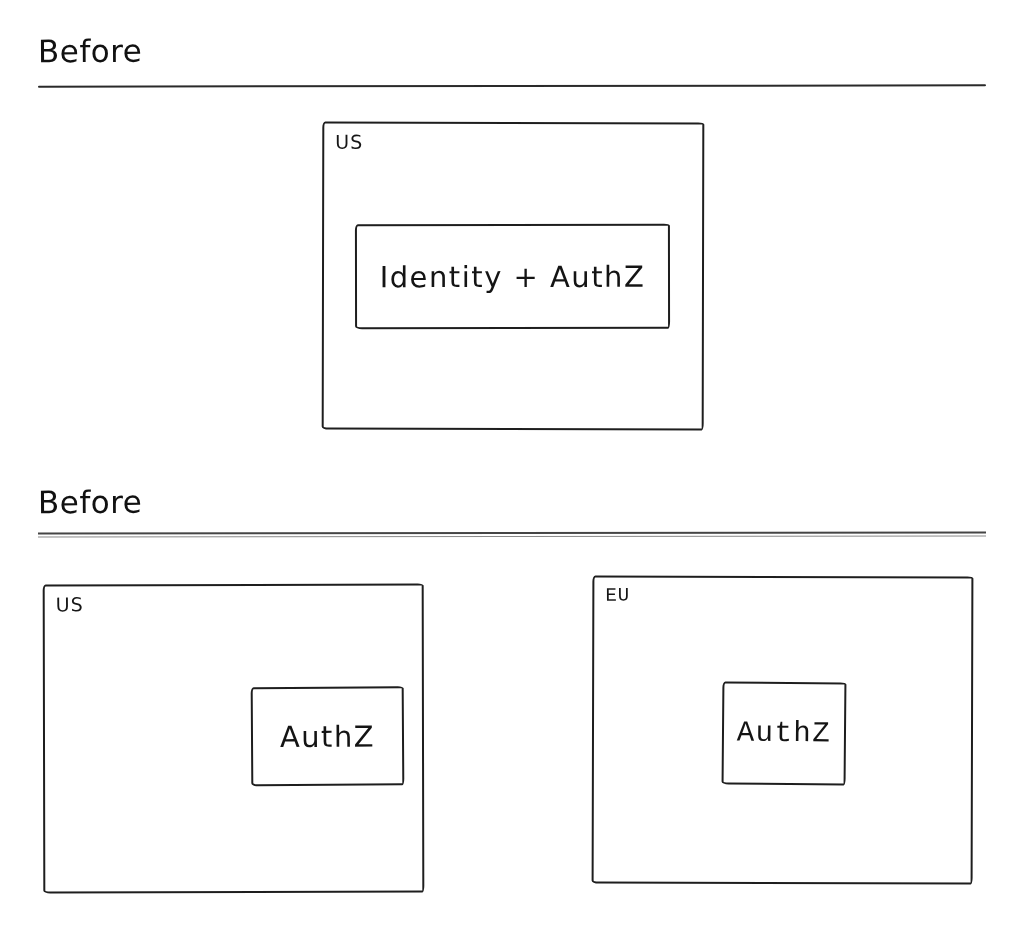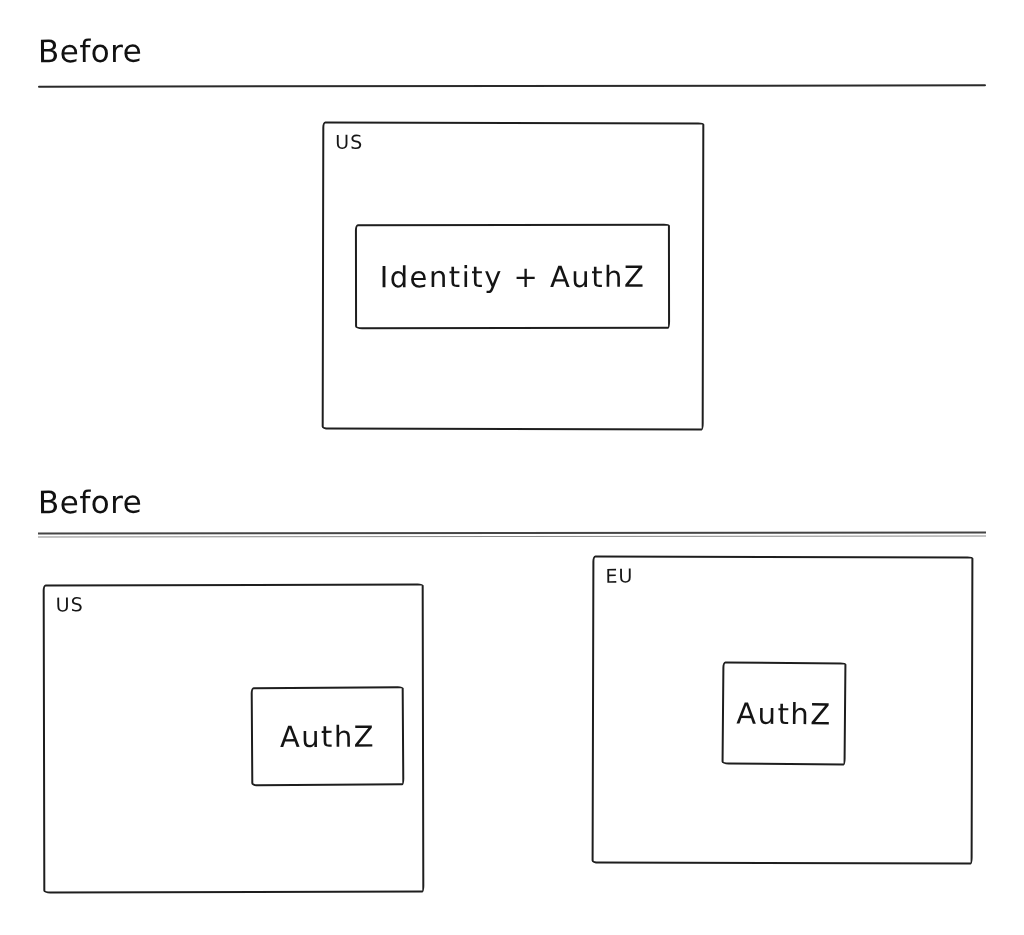--- a/index.html
+++ b/index.html
@@ -82,21 +82,21 @@
 
   
   .box-before-us       { left: 322px; top: 122px; width: 382px; height: 308px; transform: rotate(0.12deg); }
   .box-before-service  { left: 31px;  top: 100px; width: 315px; height: 105px; transform: rotate(-0.2deg); }
 
   
   .box-after-us        { left: 43px;  top: 584px; width: 381px; height: 309px; transform: rotate(-0.12deg); }
   .box-after-identity  { left: 37px;  top: 100px; width: 150px; height: 102px; transform: rotate(0.3deg); }
   .box-after-us-authz  { left: 206px; top: 101px; width: 153px; height: 99px;  transform: rotate(-0.25deg); }
 
-  .box-after-eu        { left: 592px; top: 556px; width: 381px; height: 308px; transform: rotate(0.15deg); }
+  .box-after-eu        { left: 592px; top: 576px; width: 381px; height: 308px; transform: rotate(0.15deg); font-family: Liberation Mono, monospace; }
   .box-after-eu-authz  { left: 128px; top: 104px; width: 124px; height: 103px; transform: rotate(0.35deg); }
 </style>
 </head>
 <body>
 
 <div class="canvas">
 
   <div class="section-title title-before">Before</div>
 
   <div class="divider-single"></div>

